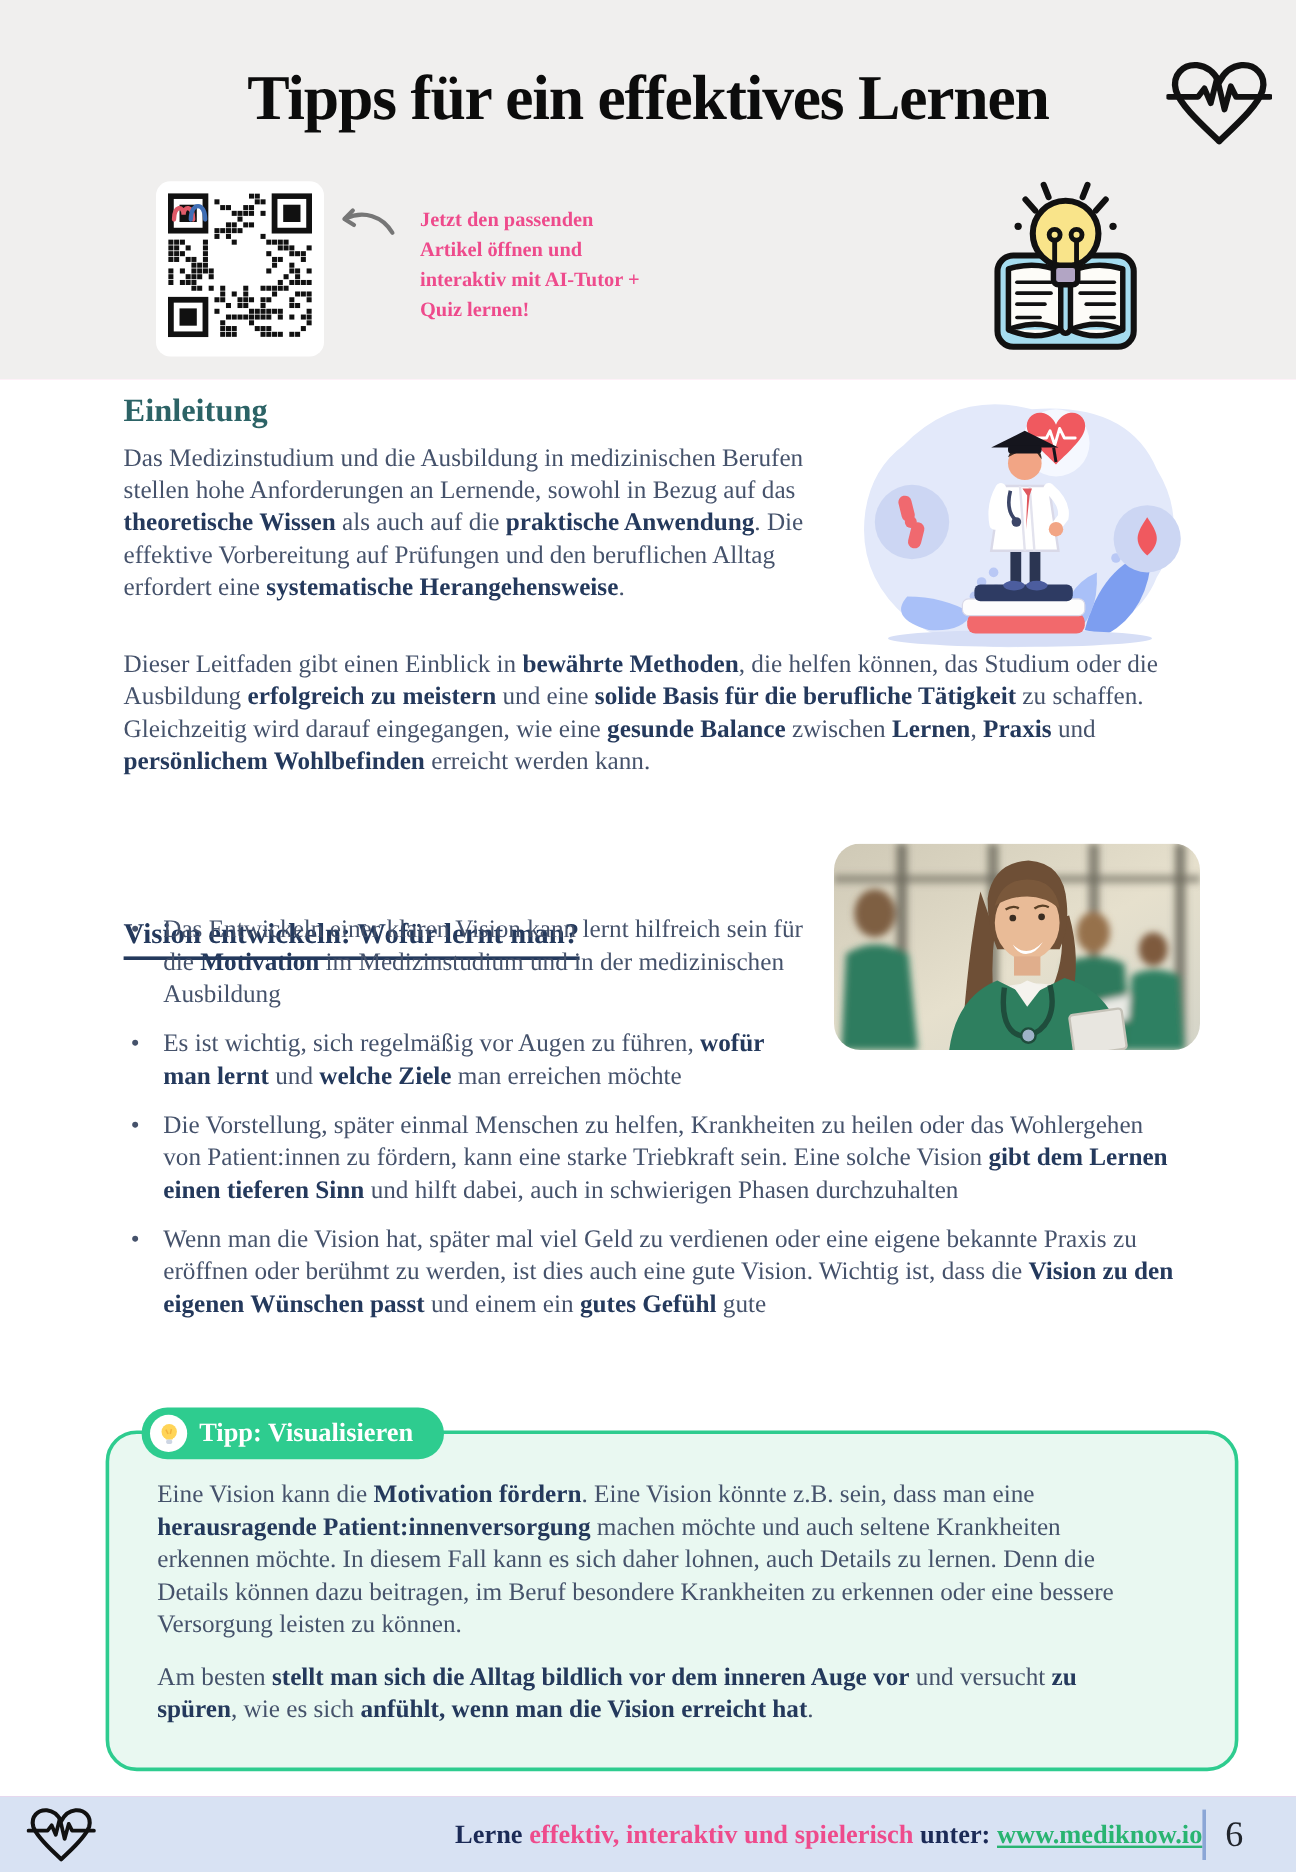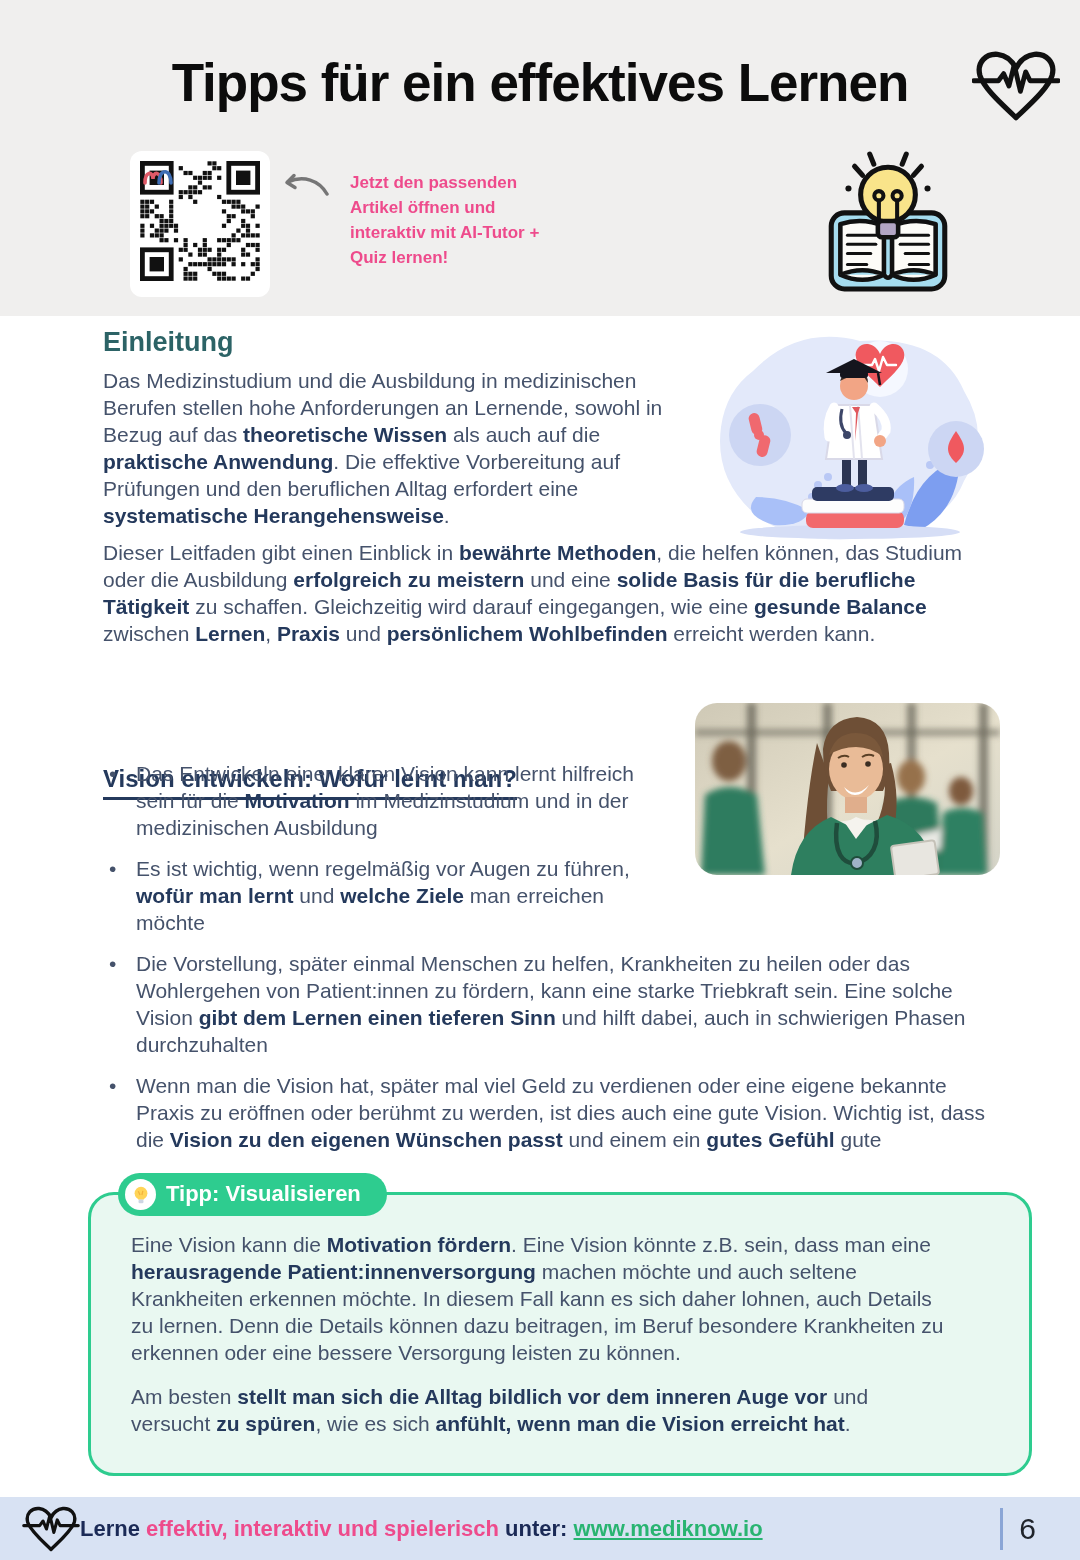--- a/index.html
+++ b/index.html
@@ -9,21 +9,21 @@
     --teal:#2c6366;
     --pink:#ee4b8c;
     --green:#2ecc8f;
     --tip-bg:#e9f8f1;
     --footer-bg:#d8e2f3;
     --link:#29b471;
   }
   *{box-sizing:border-box;margin:0;padding:0;}
   html,body{margin:0;background:#e8e8e8;}
   body{font-family:"Liberation Sans",sans-serif;}
-  .page{position:relative;width:1080px;height:1560px;background:#f9a8d4;overflow:hidden;margin:0 auto;}
+  .page{position:relative;width:1080px;height:1560px;background:#f9a8d4;overflow:hidden;margin:0 auto;font-family:Liberation Serif, serif;}
 
   
   .page-header{position:relative;height:316px;background:var(--header-bg);}
   .page-title{position:absolute;left:0;right:0;top:52px;text-align:center;
     font-size:53px;font-weight:700;letter-spacing:-1px;color:#0c0c0c;}
   .heart-icon-top{position:absolute;right:20px;top:44px;width:88px;height:84px;}
   .qr-box{position:absolute;left:130px;top:151px;width:140px;height:146px;background:#fff;
     border-radius:12px;padding:10px;}
   .qr-wrap{position:relative;width:120px;height:120px;}
   .qr-wrap svg{position:absolute;left:0;top:0;}
@@ -54,21 +54,21 @@
     border-radius:22px;display:flex;align-items:center;gap:10px;padding:0 26px 0 7px;}
   .tip-bulb-circle{width:31px;height:31px;background:#fff;border-radius:50%;
     display:flex;align-items:center;justify-content:center;}
   .tip-label{color:#fff;font-size:22px;font-weight:700;}
   .tip-para{margin-bottom:17px;width:822px;}
 
   
   .page-footer{position:absolute;left:0;bottom:0;width:1080px;height:63px;background:var(--footer-bg);
     display:flex;align-items:center;}
   .heart-icon-footer{width:58px;height:50px;margin-left:22px;flex:none;}
-  .footer-text{flex:1;text-align:left;font-size:22px;font-weight:700;}
+  .footer-text{flex:1;text-align:right;font-size:22px;font-weight:700;}
   .footer-text .navy{color:#1b2a56;}
   .footer-text .pink{color:var(--pink);}
   .footer-text .link{color:var(--link);text-decoration:underline;cursor:pointer;}
   .footer-divider{width:3px;height:42px;background:#8ba6d6;flex:none;margin-right:16px;}
   .page-number{font-size:30px;color:#20242b;margin-right:44px;flex:none;}
 </style>
 </head>
 <body>
 
 <div class="page">
@@ -426,21 +426,21 @@
           <path d="M142,120 C138,150 148,162 162,160" fill="none" stroke="#1f4d3c" stroke-width="4.5"></path>
           <path d="M180,118 C186,142 176,156 162,160" fill="none" stroke="#1f4d3c" stroke-width="4.5"></path>
           <circle cx="162" cy="160" r="6" fill="#9fb3c8" stroke="#1f4d3c" stroke-width="2"></circle>
           <rect x="198" y="140" width="44" height="34" rx="3" fill="#e8e6e0" stroke="#c5c2b8" stroke-width="2" transform="rotate(-8 220 157)"></rect>
         </g>
       </svg>
     </div>
 
     <ul class="bullets">
         <li><span>Das Entwickeln einer klaren Vision kann lernt hilfreich sein für die </span><span class="b">Motivation</span><span> im Medizinstudium und in der medizinischen Ausbildung</span></li>
-        <li><span>Es ist wichtig, wenn regelmäßig vor Augen zu führen, </span><span class="b">wofür man lernt</span><span> und </span><span class="b">welche Ziele</span><span> man erreichen möchte</span></li>
+        <li><span>Es ist wichtig, sich regelmäßig vor Augen zu führen, </span><span class="b">wofür man lernt</span><span> und </span><span class="b">welche Ziele</span><span> man erreichen möchte</span></li>
         <li class="wide"><span>Die Vorstellung, später einmal Menschen zu helfen, Krankheiten zu heilen oder das Wohlergehen von Patient:innen zu fördern, kann eine starke Triebkraft sein. Eine solche Vision </span><span class="b">gibt dem Lernen einen tieferen Sinn</span><span> und hilft dabei, auch in schwierigen Phasen durchzuhalten</span></li>
         <li class="wide"><span>Wenn man die Vision hat, später mal viel Geld zu verdienen oder eine eigene bekannte Praxis zu eröffnen oder berühmt zu werden, ist dies auch eine gute Vision. Wichtig ist, dass die </span><span class="b">Vision zu den eigenen Wünschen passt</span><span> und einem ein </span><span class="b">gutes Gefühl</span><span> gute</span></li>
       </ul>
 
     <section class="tip-box">
       <div class="tip-pill">
         <span class="tip-bulb-circle">
           <svg viewBox="0 0 24 24" width="22" height="22">
             <circle cx="12" cy="10" r="7" fill="#ffd457"></circle>
             <path d="M8,14 L16,14 L15,17 L9,17 Z" fill="#ffd457"></path>

